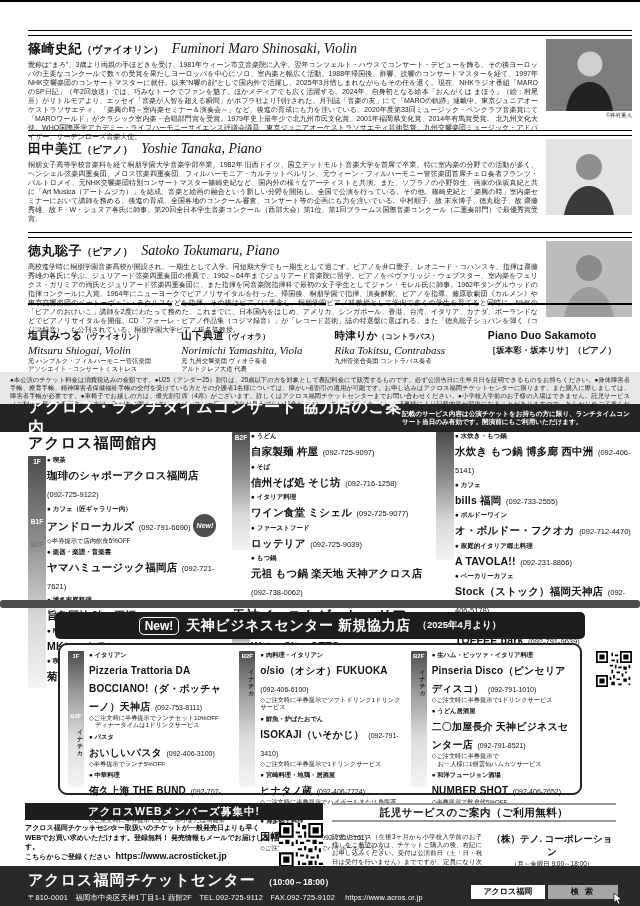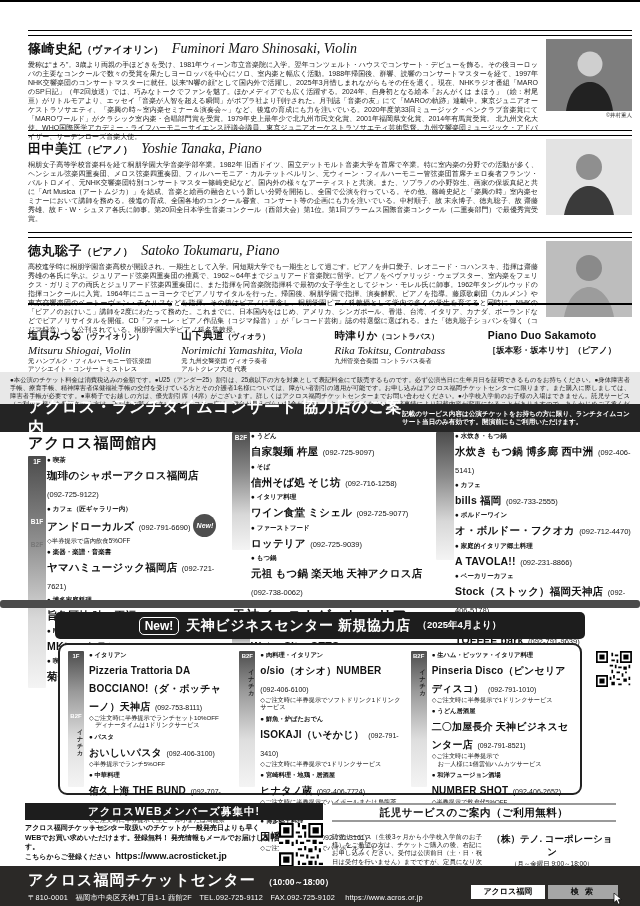--- a/index.html
+++ b/index.html
@@ -373,21 +373,21 @@
     </div>
 
     <div class="ncol">
       <div class="nbar">
         <span class="fl" style="top:2px;">B2F</span>
         <span class="vtext" style="top:14px;">イナチカ</span>
       </div>
       <div class="entries">
         <div class="nshop">
           <div class="cat">● 肉料理・イタリアン</div>
-          <div><span class="nm">o/sio（オシオ）NUMBER</span> <span class="ph">(092-406-6100)</span></div>
+          <div><span class="nm">o/sio（オシオ）FUKUOKA</span> <span class="ph">(092-406-6100)</span></div>
           <div class="promo">◇ご注文時に半券提示でソフトドリンク1ドリンクサービス</div>
         </div>
         <div class="nshop">
           <div class="cat">● 鮮魚・炉ばたおでん</div>
           <div><span class="nm">ISOKAJI（いそかじ）</span> <span class="ph">(092-791-3410)</span></div>
           <div class="promo">◇ご注文時に半券提示で1ドリンクサービス</div>
         </div>
         <div class="nshop">
           <div class="cat">● 宮崎料理・地鶏・居酒屋</div>
           <div><span class="nm">ヒナタノ蔵</span> <span class="ph">(092-406-7724)</span></div>

